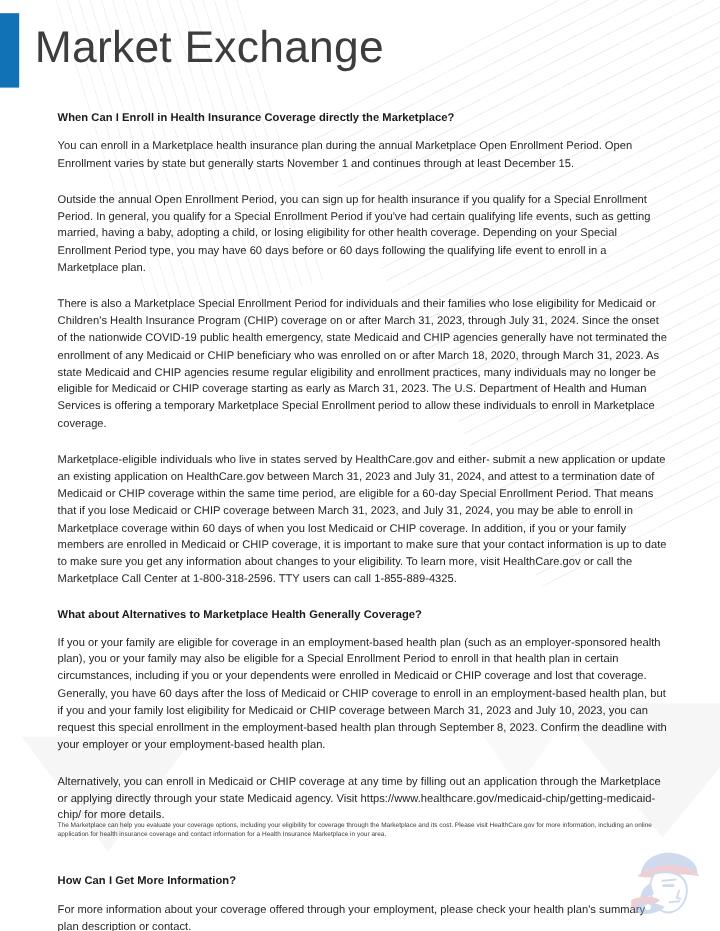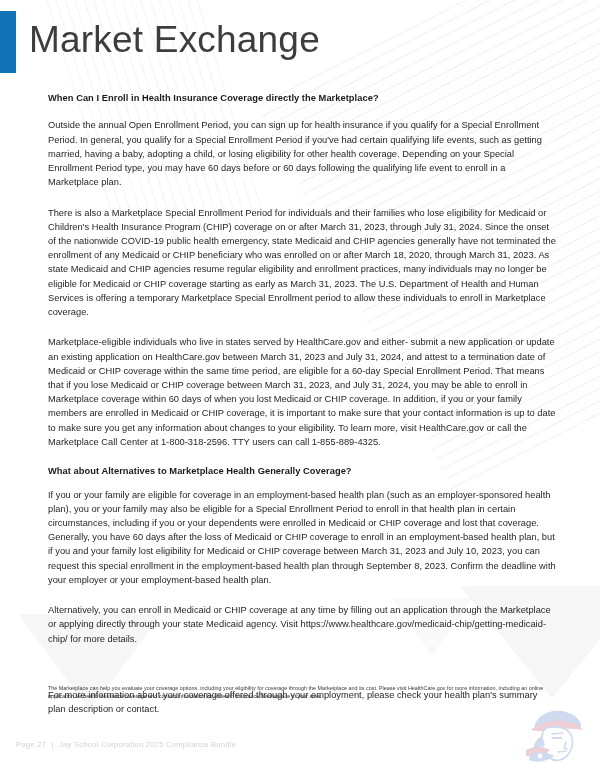--- a/index.html
+++ b/index.html
@@ -183,52 +183,49 @@
     <div class="tri tri-c"></div>
   </div>
 
   <div class="accent-bar"></div>
   <div class="page-title">Market Exchange</div>
 
   <div class="content">
 
     <div>
       <p class="h2">When Can I Enroll in Health Insurance Coverage directly the Marketplace?</p>
+      <p class="para">You can enroll in a Marketplace health insurance plan during the annual Marketplace Open Enrollment Period. Open Enrollment varies by state but generally starts November 1 and continues through at least December 15.</p>
       <div class="spacer-sm"></div>
       <p class="para">Outside the annual Open Enrollment Period, you can sign up for health insurance if you qualify for a Special Enrollment Period. In general, you qualify for a Special Enrollment Period if you've had certain qualifying life events, such as getting married, having a baby, adopting a child, or losing eligibility for other health coverage. Depending on your Special Enrollment Period type, you may have 60 days before or 60 days following the qualifying life event to enroll in a Marketplace plan.</p>
       <div class="spacer-sm"></div>
       <p class="para">There is also a Marketplace Special Enrollment Period for individuals and their families who lose eligibility for Medicaid or Children's Health Insurance Program (CHIP) coverage on or after March 31, 2023, through July 31, 2024. Since the onset of the nationwide COVID-19 public health emergency, state Medicaid and CHIP agencies generally have not terminated the enrollment of any Medicaid or CHIP beneficiary who was enrolled on or after March 18, 2020, through March 31, 2023. As state Medicaid and CHIP agencies resume regular eligibility and enrollment practices, many individuals may no longer be eligible for Medicaid or CHIP coverage starting as early as March 31, 2023. The U.S. Department of Health and Human Services is offering a temporary Marketplace Special Enrollment period to allow these individuals to enroll in Marketplace coverage.</p>
       <div class="spacer-sm"></div>
       <p class="para">Marketplace-eligible individuals who live in states served by HealthCare.gov and either- submit a new application or update an existing application on HealthCare.gov between March 31, 2023 and July 31, 2024, and attest to a termination date of Medicaid or CHIP coverage within the same time period, are eligible for a 60-day Special Enrollment Period. That means that if you lose Medicaid or CHIP coverage between March 31, 2023, and July 31, 2024, you may be able to enroll in Marketplace coverage within 60 days of when you lost Medicaid or CHIP coverage.  In addition, if you or your family members are enrolled in Medicaid or CHIP coverage, it is important to make sure that your contact information is up to date to make sure you get any information about changes to your eligibility. To learn more, visit HealthCare.gov or call the Marketplace Call Center at 1-800-318-2596. TTY users can call 1-855-889-4325.</p>
     </div>
 
     <div class="spacer-sm"></div>
 
     <div>
       <p class="h2">What about Alternatives to Marketplace Health Generally Coverage?</p>
       <p class="para">If you or your family are eligible for coverage in an employment-based health plan (such as an employer-sponsored health plan), you or your family may also be eligible for a Special Enrollment Period to enroll in that health plan in certain circumstances, including if you or your dependents were enrolled in Medicaid or CHIP coverage and lost that coverage. Generally, you have 60 days after the loss of Medicaid or CHIP coverage to enroll in an employment-based health plan, but if you and your family lost eligibility for Medicaid or CHIP coverage between March 31, 2023 and July 10, 2023, you can request this special enrollment in the employment-based health plan through September 8, 2023. Confirm the deadline with your employer or your employment-based health plan.</p>
       <div class="spacer-sm"></div>
       <p class="para">Alternatively, you can enroll in Medicaid or CHIP coverage at any time by filling out an application through the Marketplace or applying directly through your state Medicaid agency. Visit https://www.healthcare.gov/medicaid-chip/getting-medicaid-chip/ for more details.</p>
     </div>
 
     <div class="spacer-md"></div>
 
     <div>
+      <p class="h2">How Can I Get More Information?</p>
       <p class="para">For more information about your coverage offered through your employment, please check your health plan's summary plan description or contact.</p>
     </div>
 
   </div>
 
   <div class="footnote">The Marketplace can help you evaluate your coverage options, including your eligibility for coverage through the Marketplace and its cost. Please visit HealthCare.gov for more information, including an online application for health insurance coverage and contact information for a Health Insurance Marketplace in your area.</div>
 
-  <div class="page-footer">
-    <span>Page 27</span>
-    <span class="sep">|</span>
-    <span>Jay School Corporation 2025 Compliance Bundle</span>
-  </div>
 
   <div class="mascot">
     <svg viewBox="0 0 72 64" width="72" height="64" aria-hidden="true">
 
       <path d="M14 22 C16 10, 28 3, 42 5 C54 7, 62 14, 61 22 C56 18, 48 15, 40 16 C30 17, 20 19, 14 22 Z" fill="#8fa8d8"></path>
       <path d="M11 24 C18 18, 30 14, 42 15 C52 16, 60 19, 63 24 C54 23, 44 22, 34 24 C26 25, 17 26, 11 24 Z" fill="#d88f9c"></path>
 
       <path d="M26 22 C38 19, 50 22, 52 32 C54 42, 48 52, 40 54 C32 56, 25 50, 23 42 C21 33, 22 25, 26 22 Z" fill="#ffffff" stroke="#8fa8d8" stroke-width="1.6"></path>
 
       <path d="M22 30 C16 33, 12 40, 14 47 C17 43, 21 40, 25 39 Z" fill="#8fa8d8"></path>

